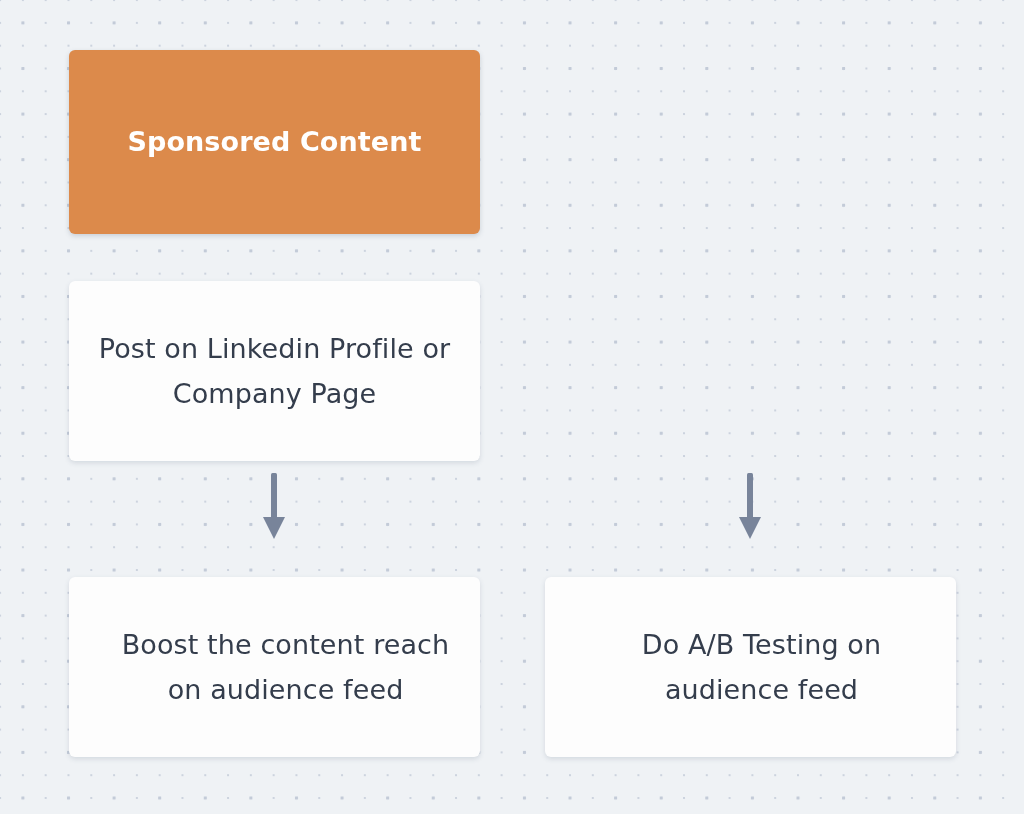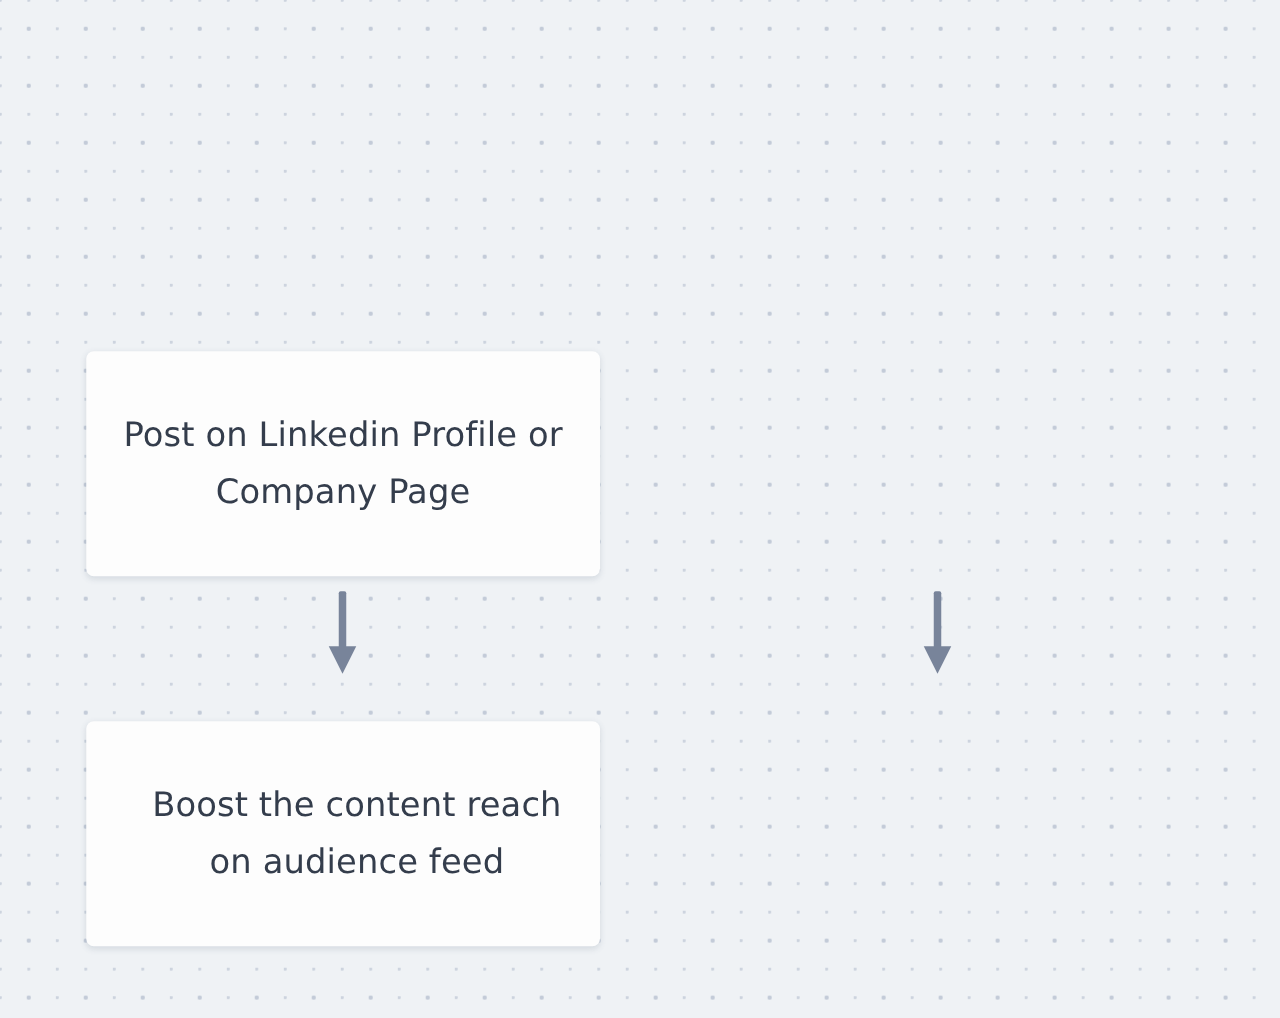--- a/index.html
+++ b/index.html
@@ -112,20 +112,23 @@
     border-top: 22px solid #78849a;
   }
 </style>
 </head>
 <body>
 
 <div id="diagram-canvas">
 
   <div class="column" id="column-sponsored-content">
 
+    <div class="node node-header header-orange">
+      <span class="node-label">Sponsored Content</span>
+    </div>
 
     <div class="node node-step step-row-1">
       <span class="node-label">Post on Linkedin Profile or Company Page</span>
     </div>
 
     <div class="connector-arrow">
       <div class="arrow-shaft"></div>
       <div class="arrow-head"></div>
     </div>
 
@@ -136,15 +139,18 @@
 
   <div class="column" id="column-direct-sponsored-content">
 
 
 
     <div class="connector-arrow">
       <div class="arrow-shaft"></div>
       <div class="arrow-head"></div>
     </div>
 
+    <div class="node node-step step-row-2">
+      <span class="node-label">Do A/B Testing on audience feed</span>
+    </div>
   </div>
 
 </div>
 
 </body></html>

